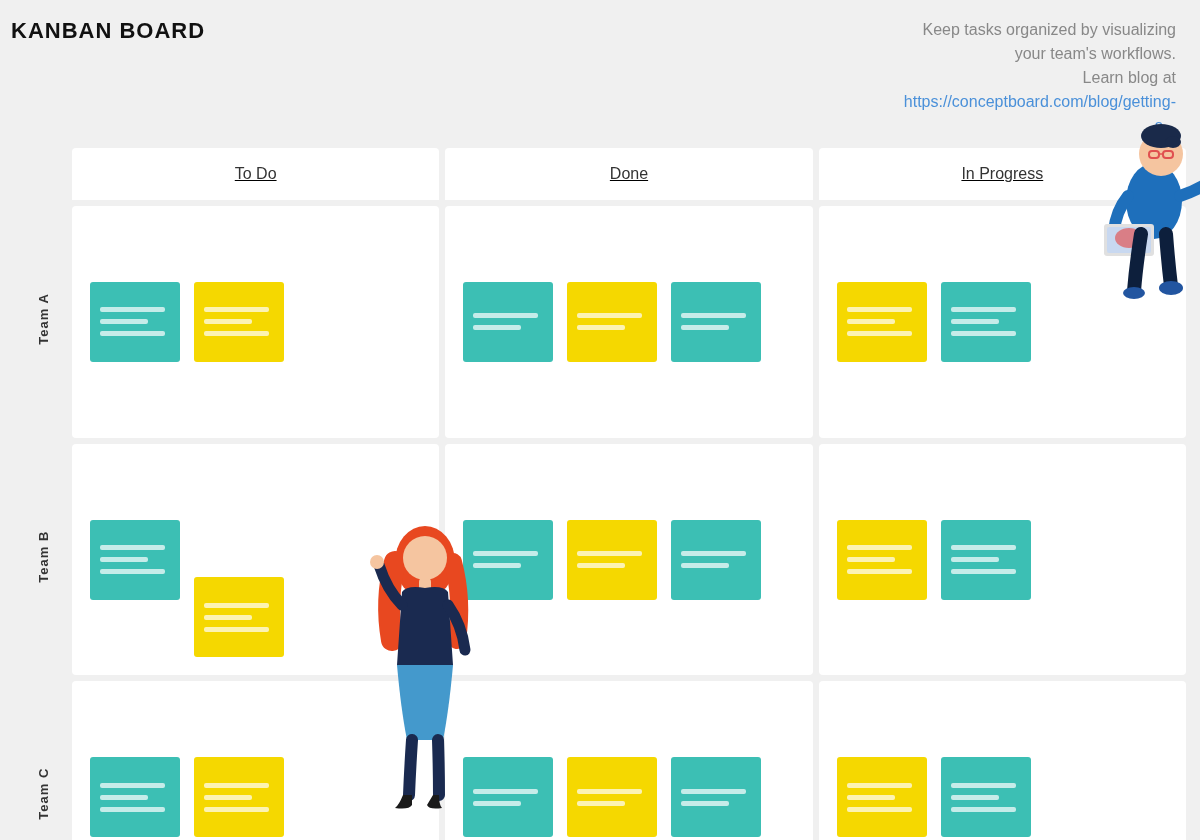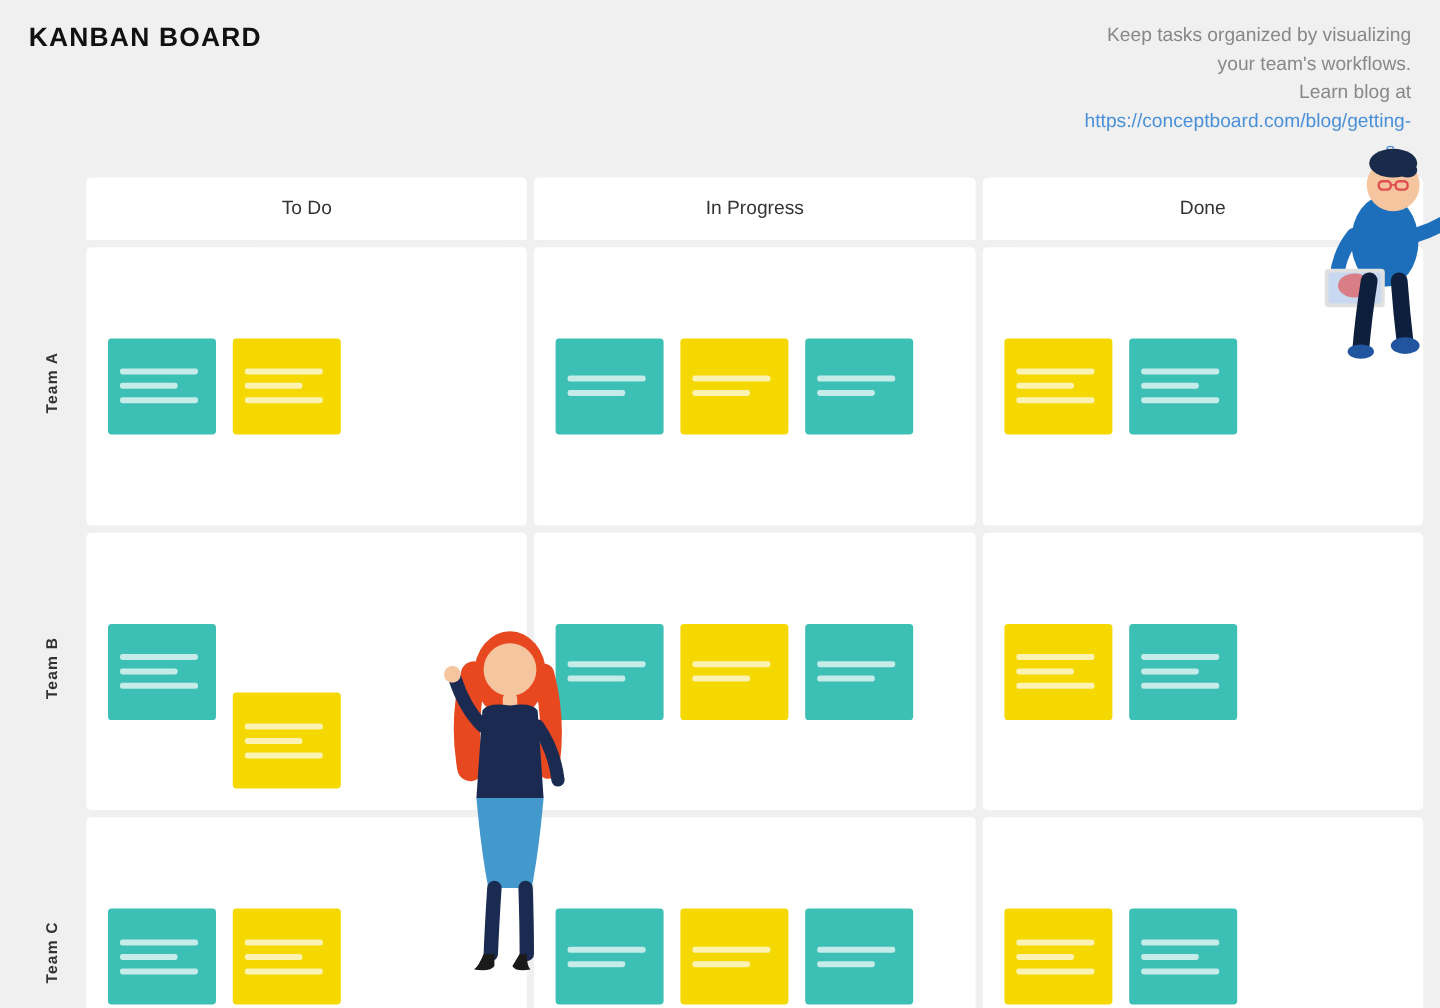--- a/index.html
+++ b/index.html
@@ -7,21 +7,21 @@
       width: 1200px;
       height: 840px;
       background: #f0f0f0;
       font-family: 'Arial', sans-serif;
       overflow: hidden;
     }
     .header {
       display: flex;
       justify-content: space-between;
       align-items: flex-start;
-      padding: 18px 24px 10px 24px;
+      padding: 18px 24px 10px 11px;
     }
     .title {
       font-size: 22px;
       font-weight: 900;
       letter-spacing: 1px;
       color: #111;
     }
     .header-note {
       font-size: 16px;
       color: #888;
@@ -63,20 +63,21 @@
     .board {
       flex: 1;
       display: flex;
       flex-direction: column;
       gap: 6px;
     }
     .col-headers {
       display: flex;
       gap: 6px;
       height: 52px;
+      text-decoration: underline;
     }
     .col-header {
       flex: 1;
       background: white;
       border-radius: 4px 4px 0 0;
       display: flex;
       align-items: center;
       justify-content: center;
       font-size: 16px;
       font-weight: 500;
@@ -157,22 +158,22 @@
 
 <div class="board-wrapper">
   <div class="row-labels">
     <div class="row-label row-label-a">Team A</div>
     <div class="row-label row-label-b">Team B</div>
     <div class="row-label row-label-c">Team C</div>
   </div>
   <div class="board">
     <div class="col-headers">
       <div class="col-header">To Do</div>
+      <div class="col-header">Done</div>
       <div class="col-header">In Progress</div>
-      <div class="col-header">Done</div>
     </div>
     <div class="board-rows">
 
       <div class="board-row" style="position:relative;">
         <div class="board-cell">
           <div class="sticky-card sticky-teal">
             <div class="card-line card-line-long"></div>
             <div class="card-line card-line-short"></div>
             <div class="card-line card-line-long"></div>
           </div>

